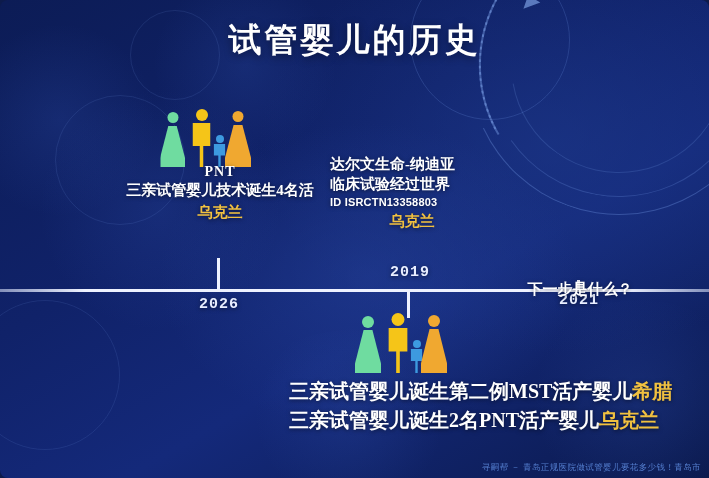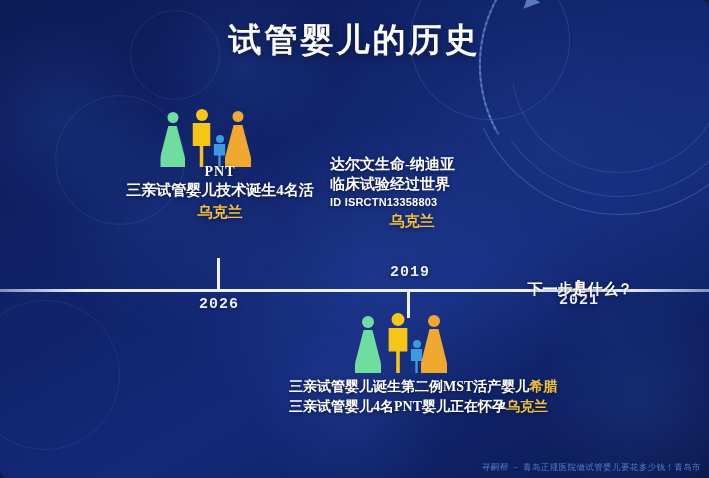--- a/index.html
+++ b/index.html
@@ -132,21 +132,21 @@
     position: absolute; left: 500px; top: 242px; width: 160px;
     text-align: center; color: #ffffff;
     font-family: "Liberation Serif", serif;
     font-size: 15px; font-weight: 700;
     text-shadow: 0 1px 4px rgba(0,0,0,0.55);
     margin-top: 38px;
   }
 
   #bottom-block {
     left: 289px; top: 377px; width: 340px;
-    text-align: left; font-size: 14px; font-weight: 700;
+    text-align: left; font-size: 20px; font-weight: 700;
   }
   #bottom-block .ln { line-height: 1.45; }
 
   
   .watermark {
     position: absolute; right: 8px; bottom: 4px;
     color: #5a86d8;
     font-family: "Liberation Sans", sans-serif;
     font-size: 8.5px;
     letter-spacing: 0.4px;
@@ -271,19 +271,19 @@
       <div class="head" style="top:0; width:12px; height:12px; background:#f0a830;"></div>
       <div class="body" style="height:44px; background:#f0a830;"></div>
     </div>
   </div>
 
   <div class="tblock" id="bottom-block">
     <div class="ln">
       <span>三亲试管婴儿诞生第二例MST活产婴儿</span><span class="hl">希腊</span>
     </div>
     <div class="ln">
-      <span>三亲试管婴儿4名PNT婴儿正在怀孕</span><span class="hl">乌克兰</span>
+      <span>三亲试管婴儿诞生2名PNT活产婴儿</span><span class="hl">乌克兰</span>
     </div>
   </div>
 
   <div class="watermark">寻嗣帮 － 青岛正规医院做试管婴儿要花多少钱！青岛市</div>
 
 </div>
 
 </body></html>

